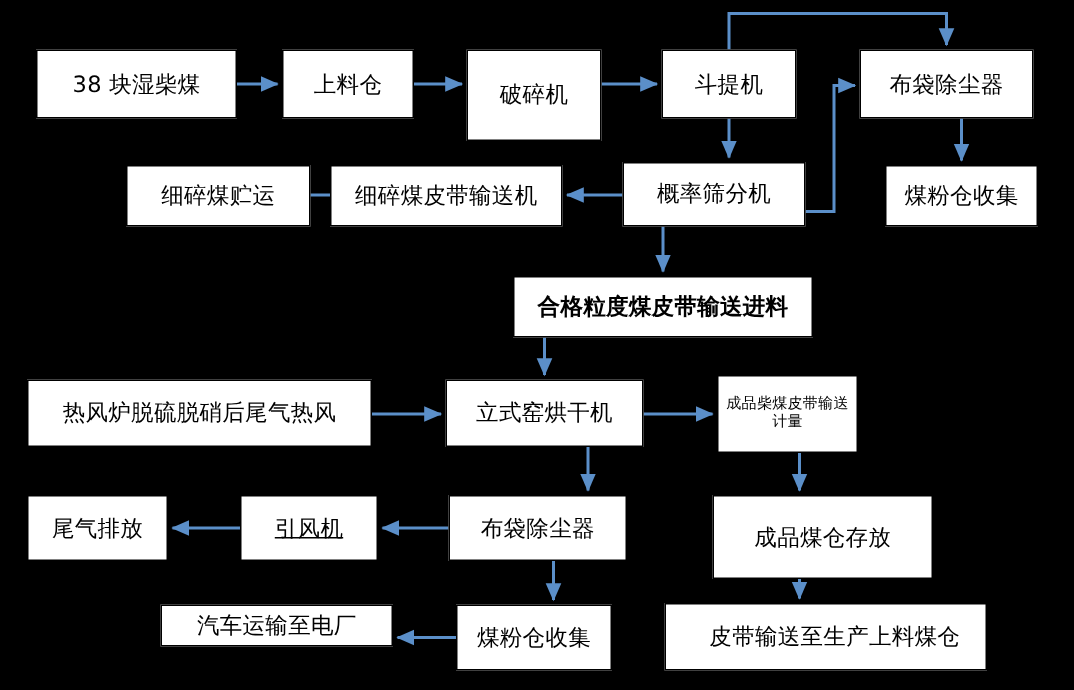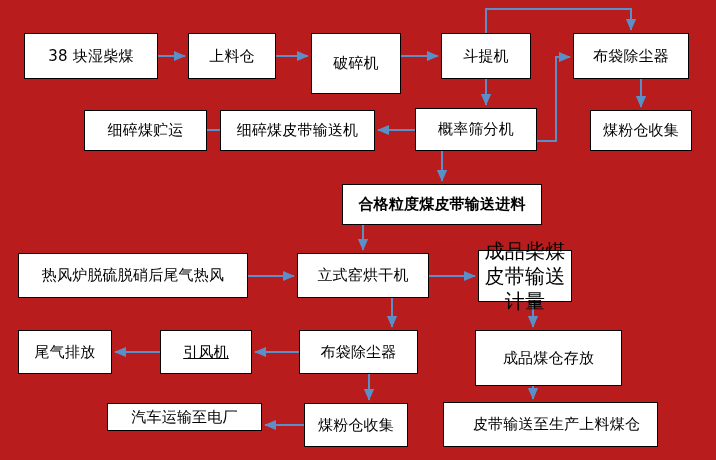--- a/index.html
+++ b/index.html
@@ -2,21 +2,21 @@
 <html><head>
 <meta charset="utf-8">
 <style>
   html,body{margin:0;padding:0;}
   body{
     width:716px;height:460px;
     background:#ffffff;
     font-family:"DejaVu Sans","Liberation Sans",sans-serif;
     overflow:hidden;
   }
-  #stage{position:relative;width:716px;height:460px;background:#b91c1c;}
+  #stage{position:relative;width:716px;height:460px;background:#000000;}
   .node{
     position:absolute;
     box-sizing:border-box;
     border:1.3px solid #000000;
     background:#ffffff;
     display:flex;
     align-items:center;
     justify-content:center;
     text-align:center;
     color:#000000;
@@ -115,21 +115,21 @@
   <div class="node" style="left:342px;top:184px;width:200px;height:41px;font-weight:bold;">
       <span>合格粒度煤皮带输送进料</span>
     </div>
 
   <div class="node" style="left:18px;top:253px;width:230px;height:45px;">
       <span>热风炉脱硫脱硝后尾气热风</span>
     </div>
   <div class="node" style="left:297px;top:253px;width:132px;height:45px;">
       <span>立式窑烘干机</span>
     </div>
-  <div class="node" style="left:478px;top:250px;width:94px;height:52px;font-size:20px;">
+  <div class="node" style="left:478px;top:250px;width:94px;height:52px;font-size:10px;">
       <span>成品柴煤皮带输送计量</span>
     </div>
 
   <div class="node" style="left:18px;top:330px;width:94px;height:44px;">
       <span>尾气排放</span>
     </div>
   <div class="node" style="left:160px;top:330px;width:92px;height:44px;text-decoration:underline;">
       <span>引风机</span>
     </div>
   <div class="node" style="left:299px;top:330px;width:119px;height:44px;">

